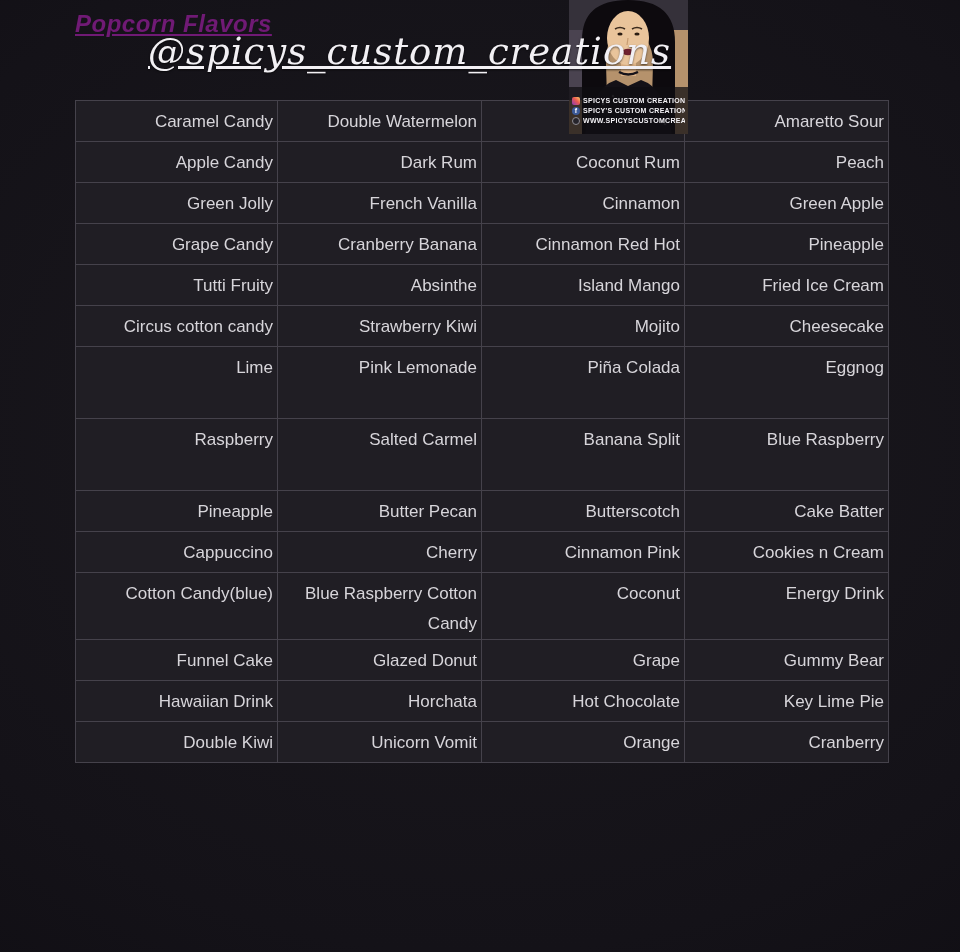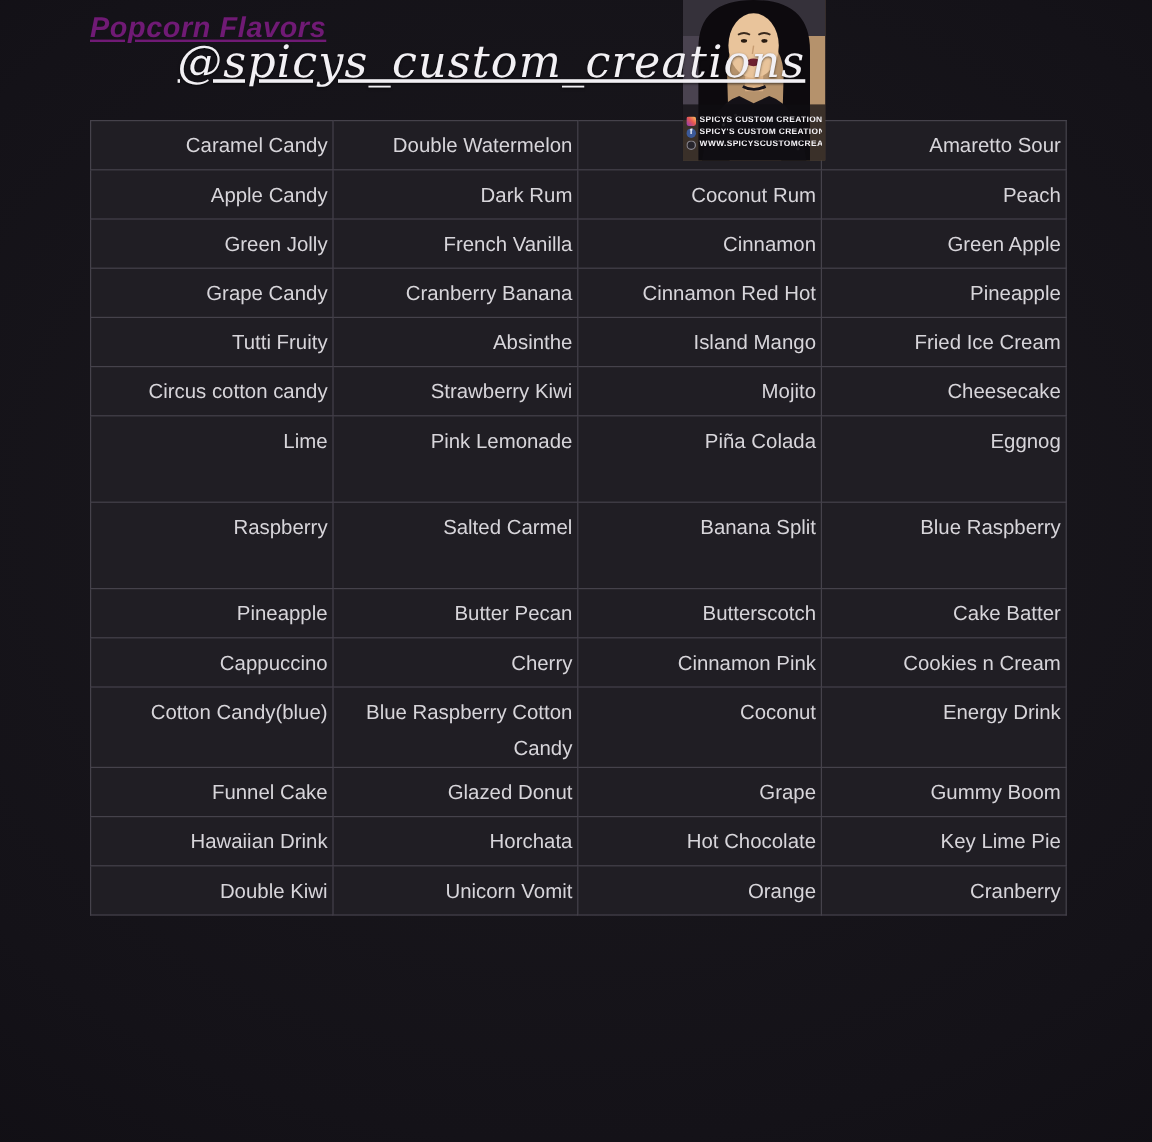--- a/index.html
+++ b/index.html
@@ -188,21 +188,21 @@
       <tr>
         <td>Cotton Candy(blue)</td>
         <td>Blue Raspberry Cotton Candy</td>
         <td>Coconut</td>
         <td>Energy Drink</td>
       </tr>
       <tr>
         <td>Funnel Cake</td>
         <td>Glazed Donut</td>
         <td>Grape</td>
-        <td>Gummy Boom</td>
+        <td>Gummy Bear</td>
       </tr>
       <tr>
         <td>Hawaiian Drink</td>
         <td>Horchata</td>
         <td>Hot Chocolate</td>
         <td>Key Lime Pie</td>
       </tr>
       <tr>
         <td>Double Kiwi</td>
         <td>Unicorn Vomit</td>

